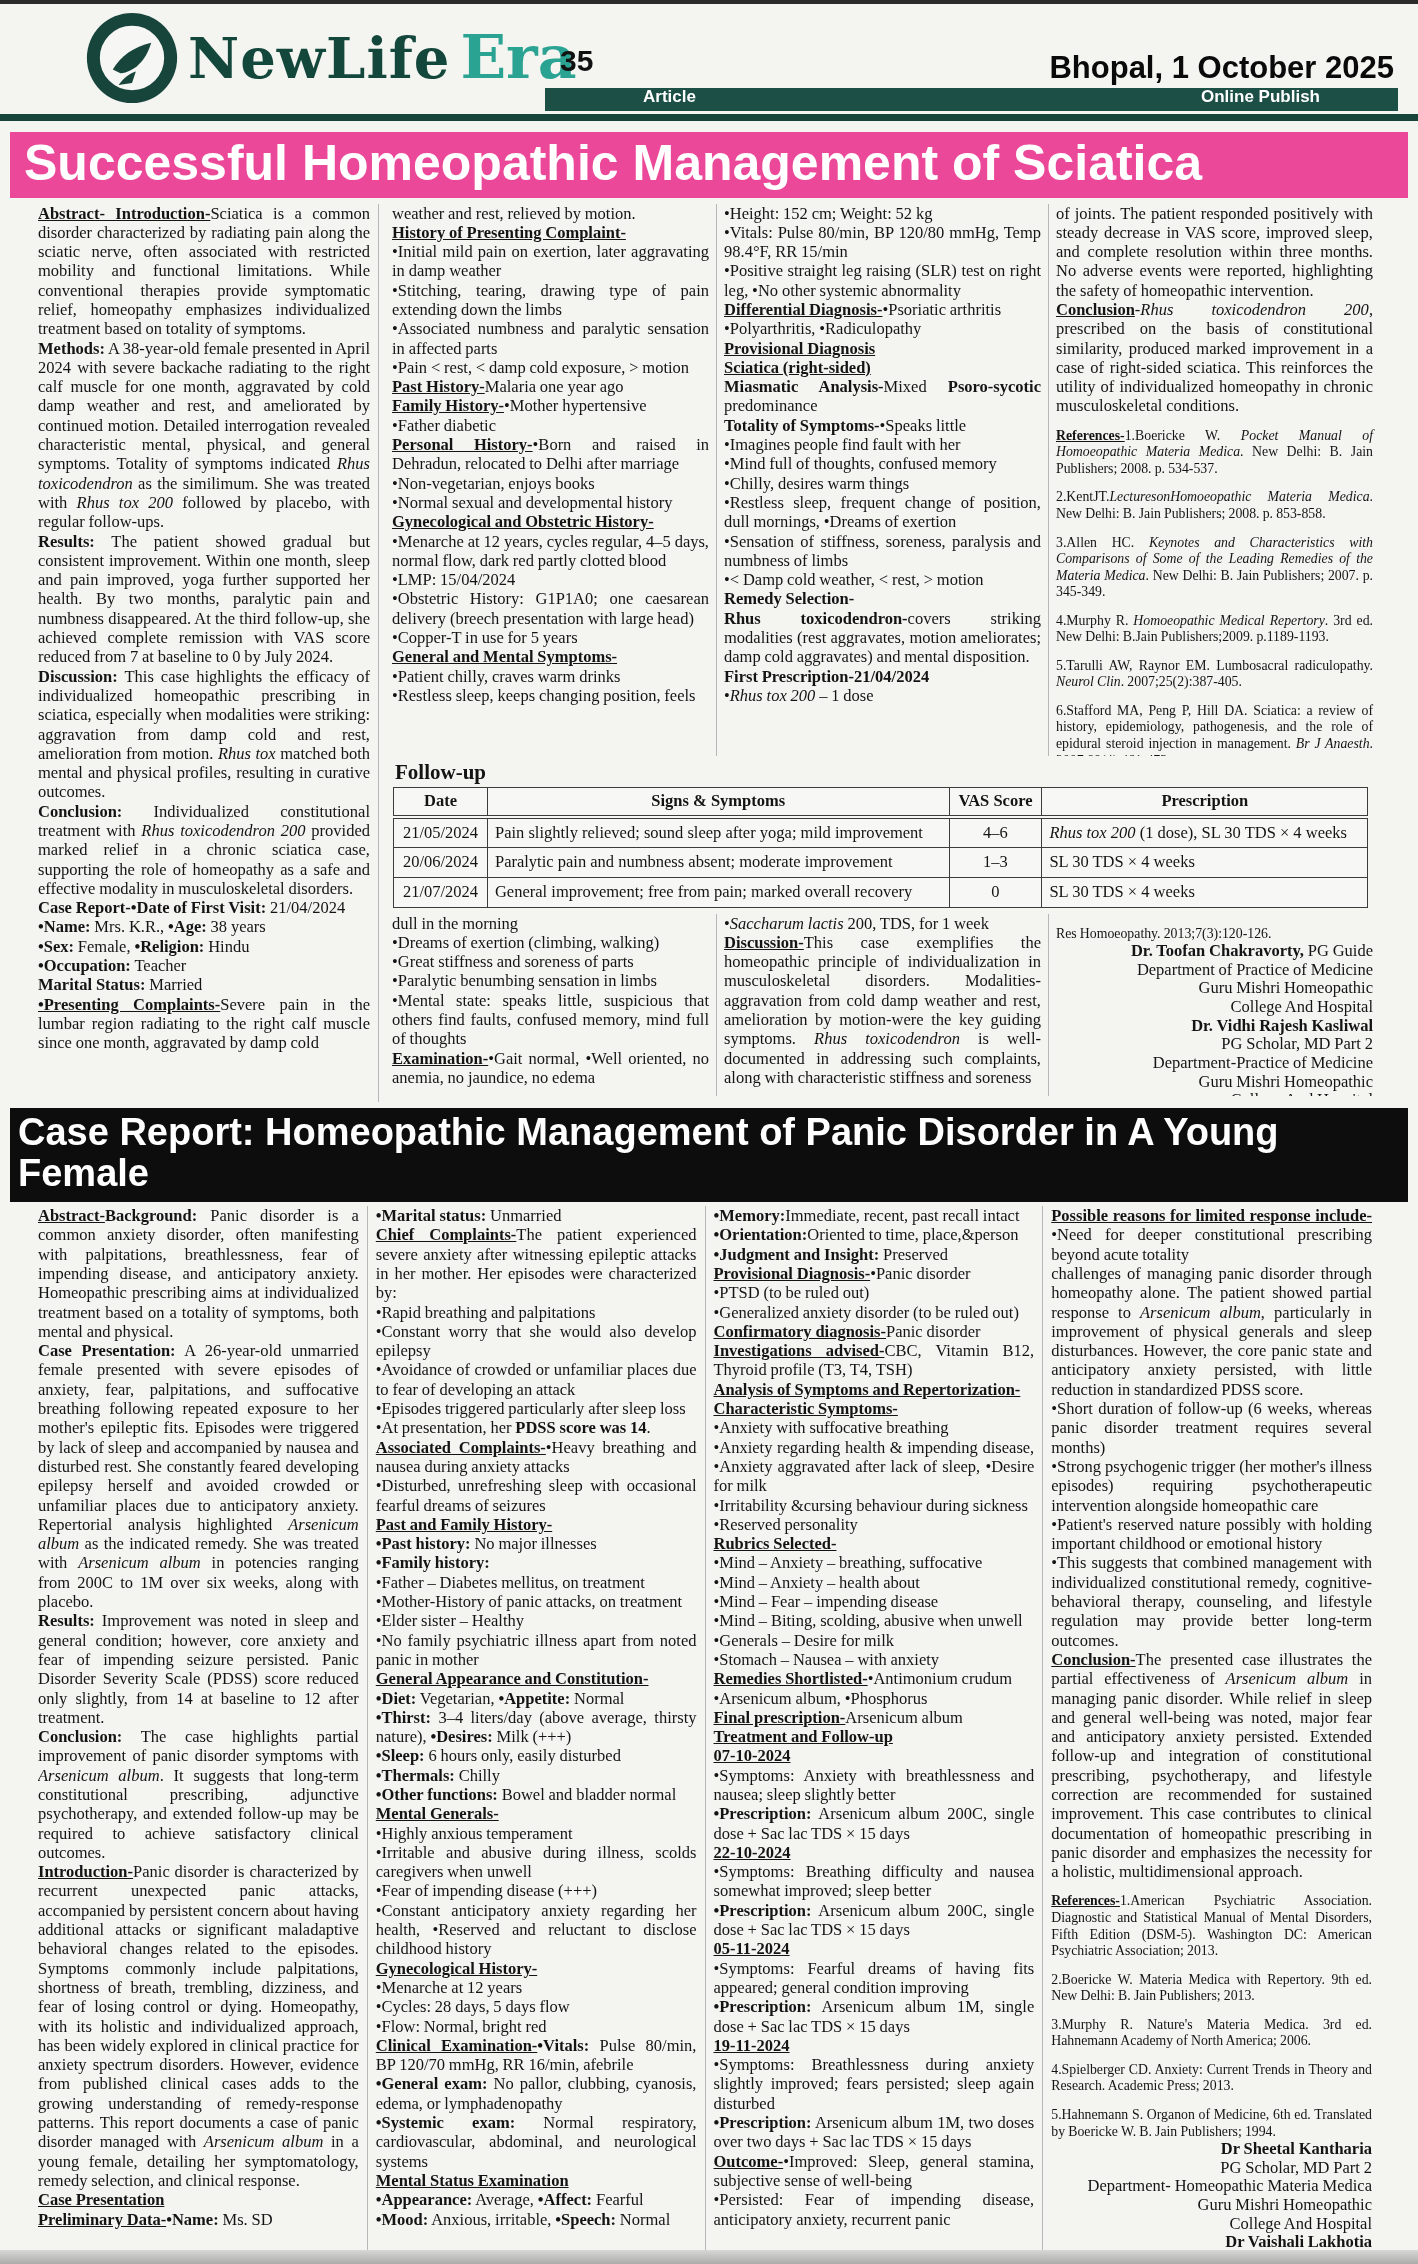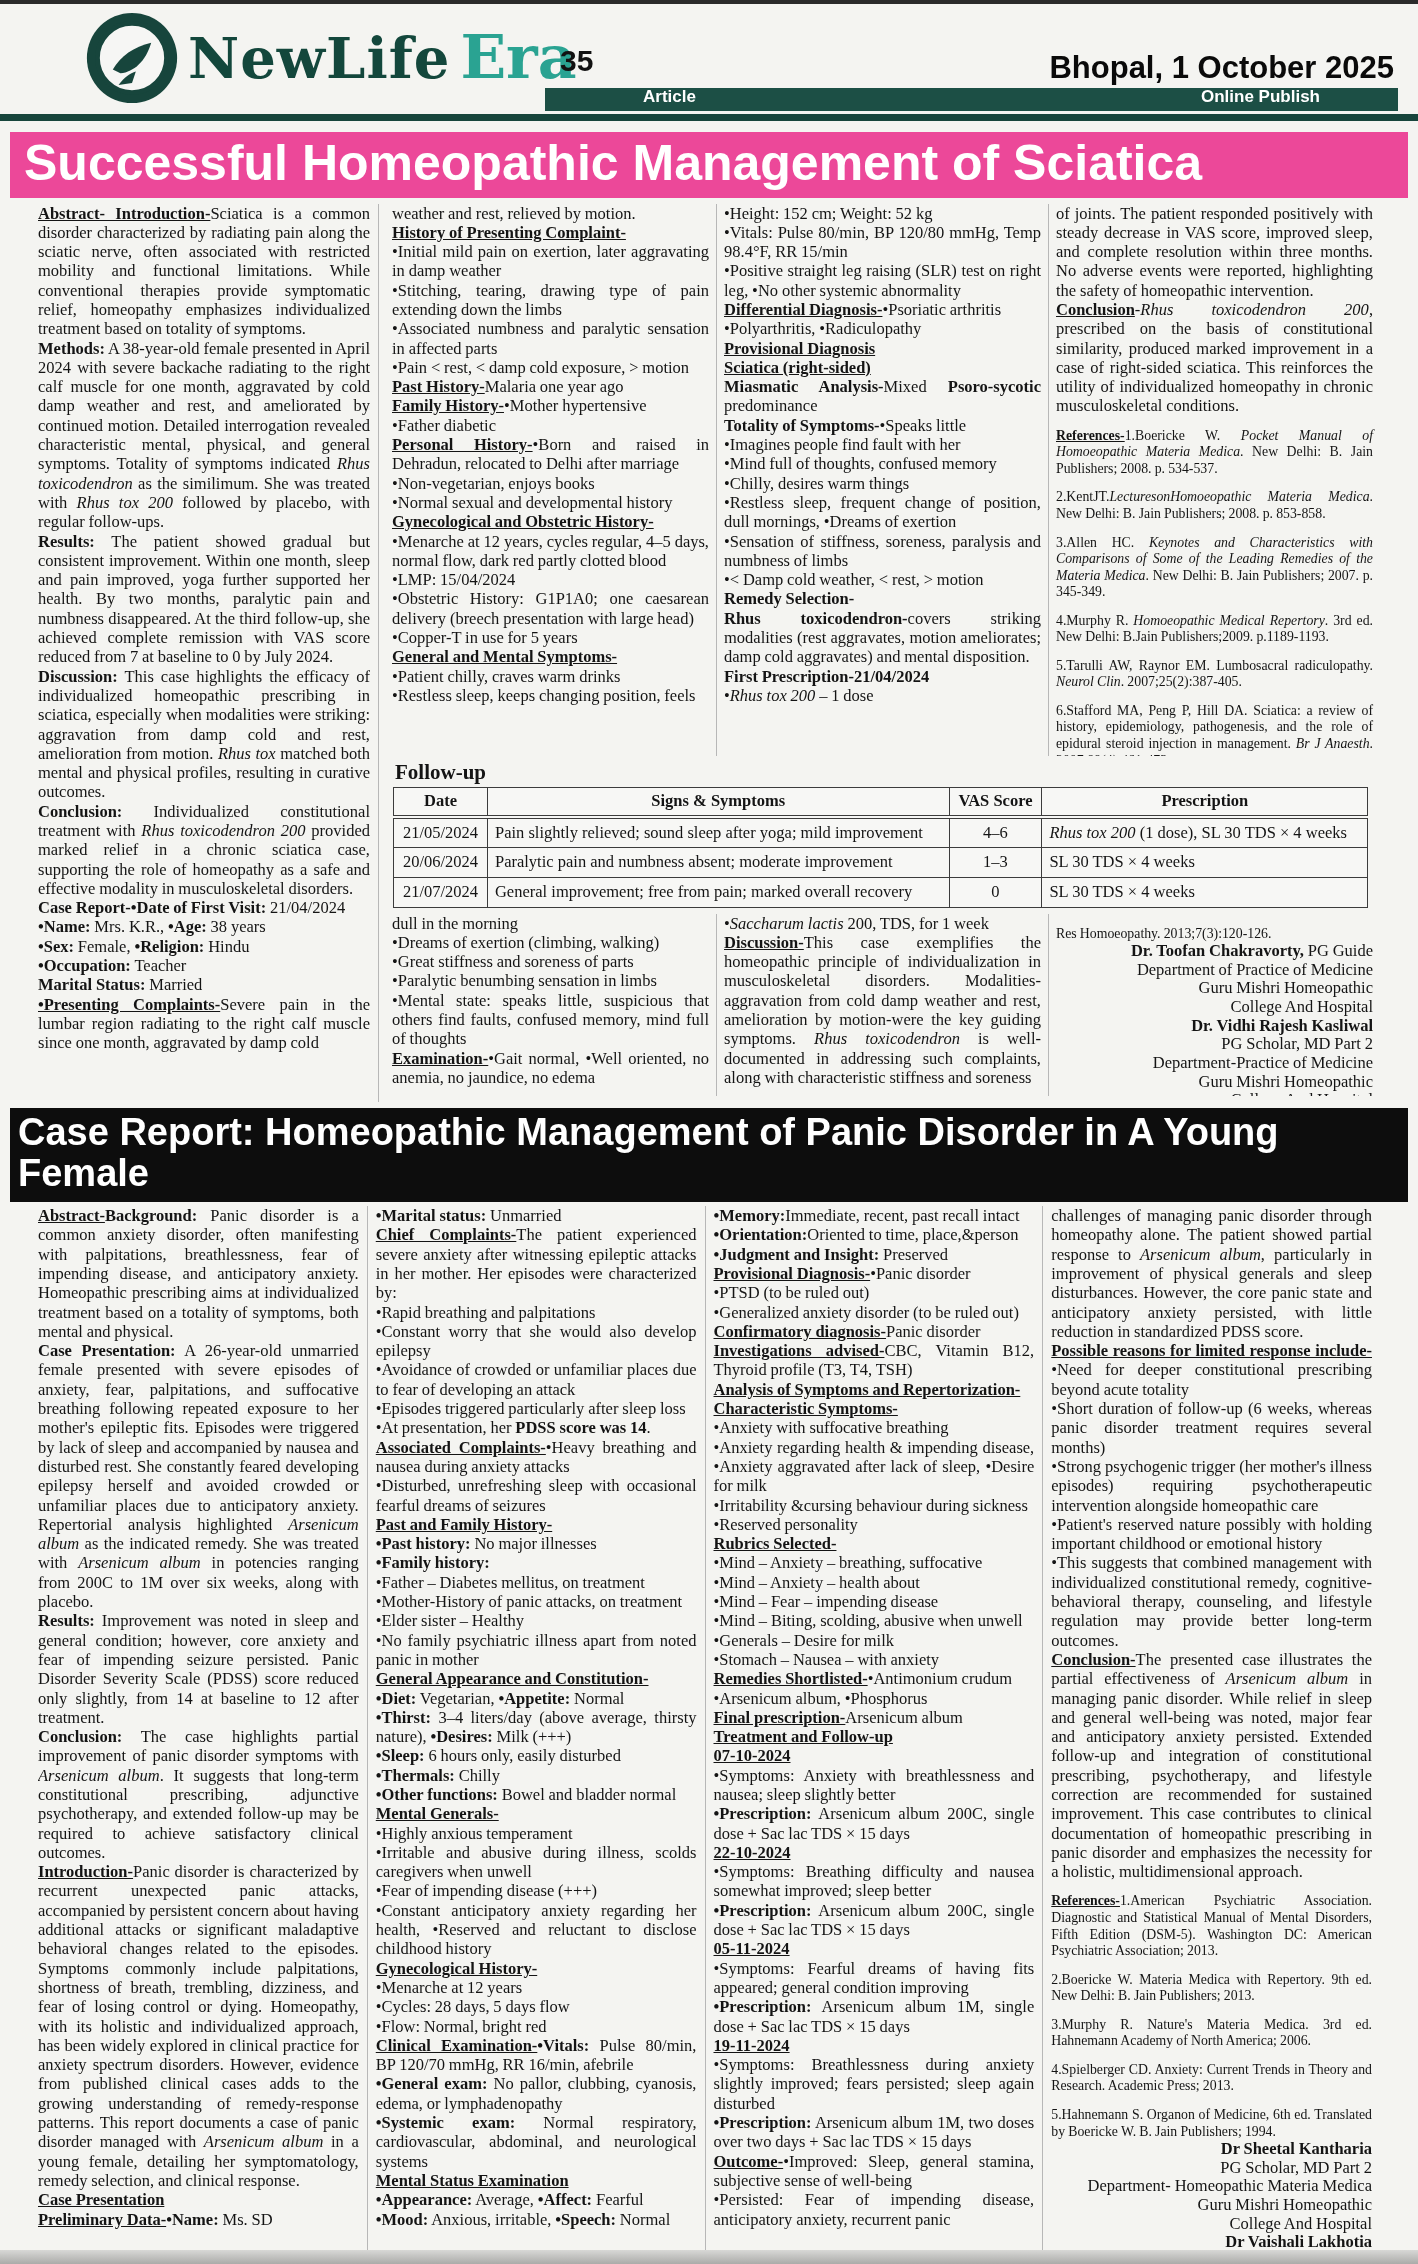--- a/index.html
+++ b/index.html
@@ -313,22 +313,22 @@
         <p class="para"><span class="bu">05-11-2024</span></p>
         <p class="para">•Symptoms: Fearful dreams of having fits appeared; general condition improving</p>
         <p class="para"><b>•Prescription:</b> Arsenicum album 1M, single dose + Sac lac TDS × 15 days</p>
         <p class="para"><span class="bu">19-11-2024</span></p>
         <p class="para">•Symptoms: Breathlessness during anxiety slightly improved; fears persisted; sleep again disturbed</p>
         <p class="para"><b>•Prescription:</b> Arsenicum album 1M, two doses over two days + Sac lac TDS × 15 days</p>
         <p class="para"><span class="bu">Outcome-</span>•Improved: Sleep, general stamina, subjective sense of well-being</p>
         <p class="para">•Persisted: Fear of impending disease, anticipatory anxiety, recurrent panic</p>
       </div>
     <div class="coltext">
+        <p class="para"><span class="bu">Possible reasons for limited response include-</span>•Need for deeper constitutional prescribing beyond acute totality</p>
         <p class="para">challenges of managing panic disorder through homeopathy alone. The patient showed partial response to <i>Arsenicum album</i>, particularly in improvement of physical generals and sleep disturbances. However, the core panic state and anticipatory anxiety persisted, with little reduction in standardized PDSS score.</p>
-        <p class="para"><span class="bu">Possible reasons for limited response include-</span>•Need for deeper constitutional prescribing beyond acute totality</p>
         <p class="para">•Short duration of follow-up (6 weeks, whereas panic disorder treatment requires several months)</p>
         <p class="para">•Strong psychogenic trigger (her mother's illness episodes) requiring psychotherapeutic intervention alongside homeopathic care</p>
         <p class="para">•Patient's reserved nature possibly with holding important childhood or emotional history</p>
         <p class="para">•This suggests that combined management with individualized constitutional remedy, cognitive-behavioral therapy, counseling, and lifestyle regulation may provide better long-term outcomes.</p>
         <p class="para"><span class="bu">Conclusion-</span>The presented case illustrates the partial effectiveness of <i>Arsenicum album</i> in managing panic disorder. While relief in sleep and general well-being was noted, major fear and anticipatory anxiety persisted. Extended follow-up and integration of constitutional prescribing, psychotherapy, and lifestyle correction are recommended for sustained improvement. This case contributes to clinical documentation of homeopathic prescribing in panic disorder and emphasizes the necessity for a holistic, multidimensional approach.</p>
         <p class="para sm"><span class="bu">References-</span>1.American Psychiatric Association. Diagnostic and Statistical Manual of Mental Disorders, Fifth Edition (DSM-5). Washington DC: American Psychiatric Association; 2013.</p>
         <p class="para sm">2.Boericke W. Materia Medica with Repertory. 9th ed. New Delhi: B. Jain Publishers; 2013.</p>
         <p class="para sm">3.Murphy R. Nature's Materia Medica. 3rd ed. Hahnemann Academy of North America; 2006.</p>
         <p class="para sm">4.Spielberger CD. Anxiety: Current Trends in Theory and Research. Academic Press; 2013.</p>
         <p class="para sm">5.Hahnemann S. Organon of Medicine, 6th ed. Translated by Boericke W. B. Jain Publishers; 1994.</p>

